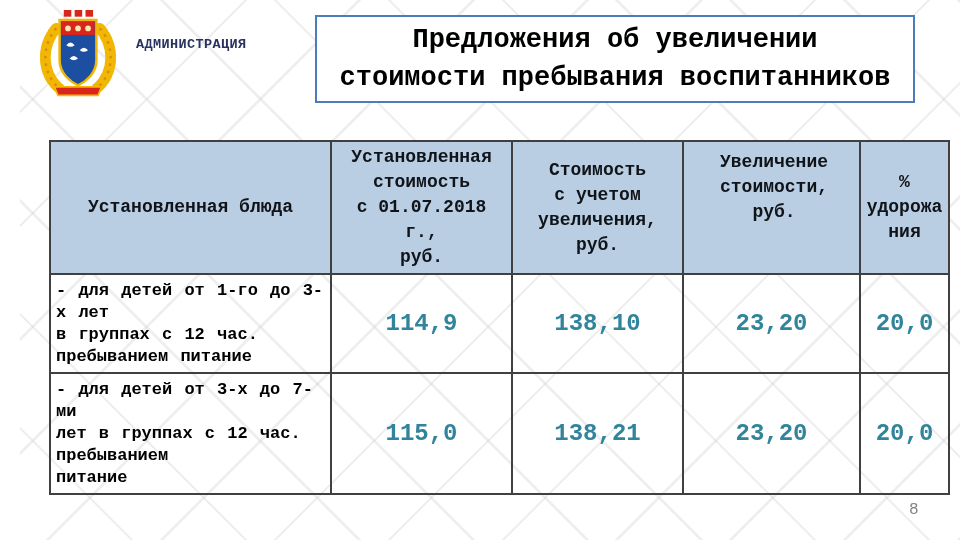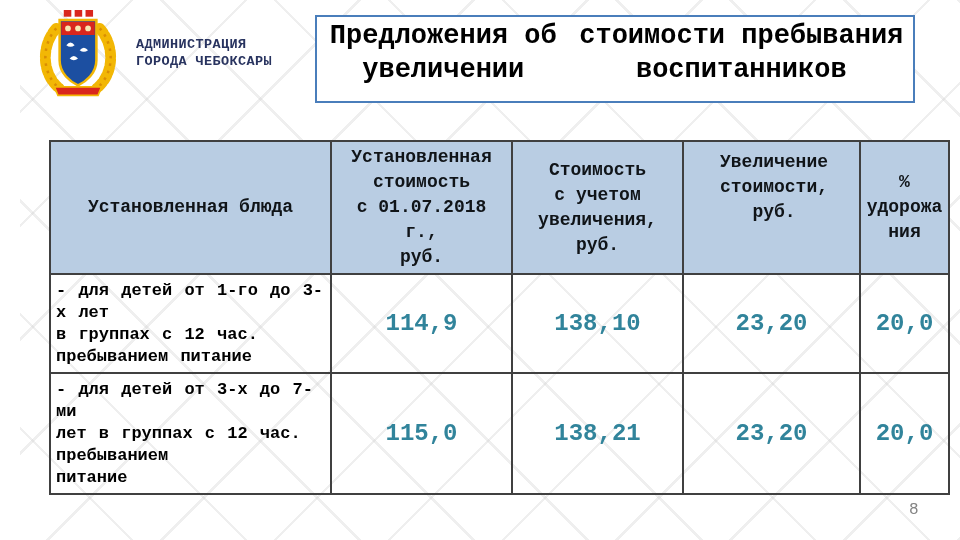--- a/index.html
+++ b/index.html
@@ -33,21 +33,21 @@
   }
 
   
   .title-box {
     position: absolute;
     left: 295px; top: 15px;
     width: 600px; height: 88px;
     background: #ffffff;
     border: 2px solid #4a7ebb;
     display: flex;
-    flex-direction: row;
+    flex-direction: column;
     justify-content: space-evenly;
     text-align: center;
     padding: 2px 0;
   }
   .title-line {
     font-size: 27px;
     font-weight: bold;
     color: #000000;
     line-height: 34px;
   }
@@ -133,21 +133,20 @@
       <circle cx="62" cy="22" r="3.4" fill="#f7e7b0"></circle>
 
       <path d="M36,42 q5,-6 10,0 q-5,4 -10,0 z" fill="#ffffff"></path>
       <path d="M52,48 q5,-6 10,0 q-5,4 -10,0 z" fill="#ffffff"></path>
       <path d="M40,58 q5,-6 10,0 q-5,4 -10,0 z" fill="#ffffff"></path>
 
       <path d="M22,92 h56 l-4,10 h-48 z" fill="#d9261c" stroke="#f2b705" stroke-width="2"></path>
     </svg>
     <div class="logo-text">
       <div>АДМИНИСТРАЦИЯ</div>
-      <div>ГОРОДА ЧЕБОКСАРЫ</div>
     </div>
   </div>
 
   <div class="title-box">
     <div class="title-line">Предложения об увеличении</div>
     <div class="title-line">стоимости пребывания воспитанников</div>
   </div>
 
   <table class="price-table">
     <colgroup>

